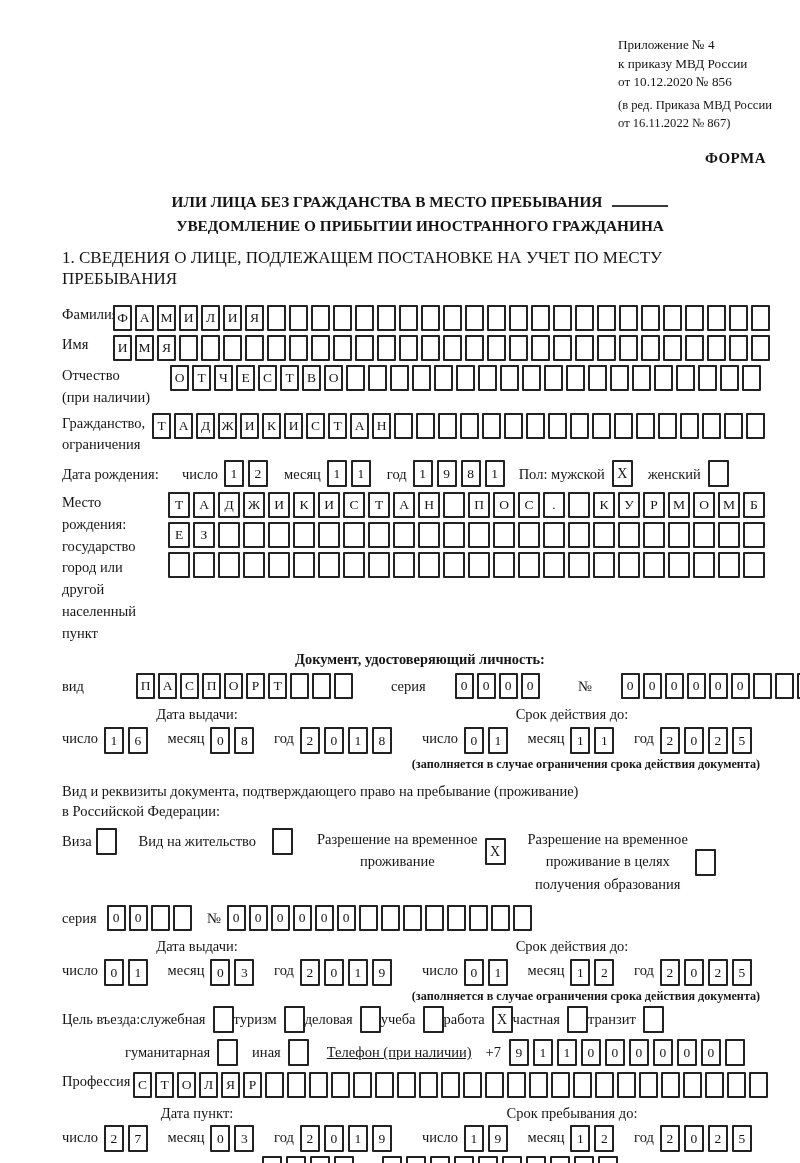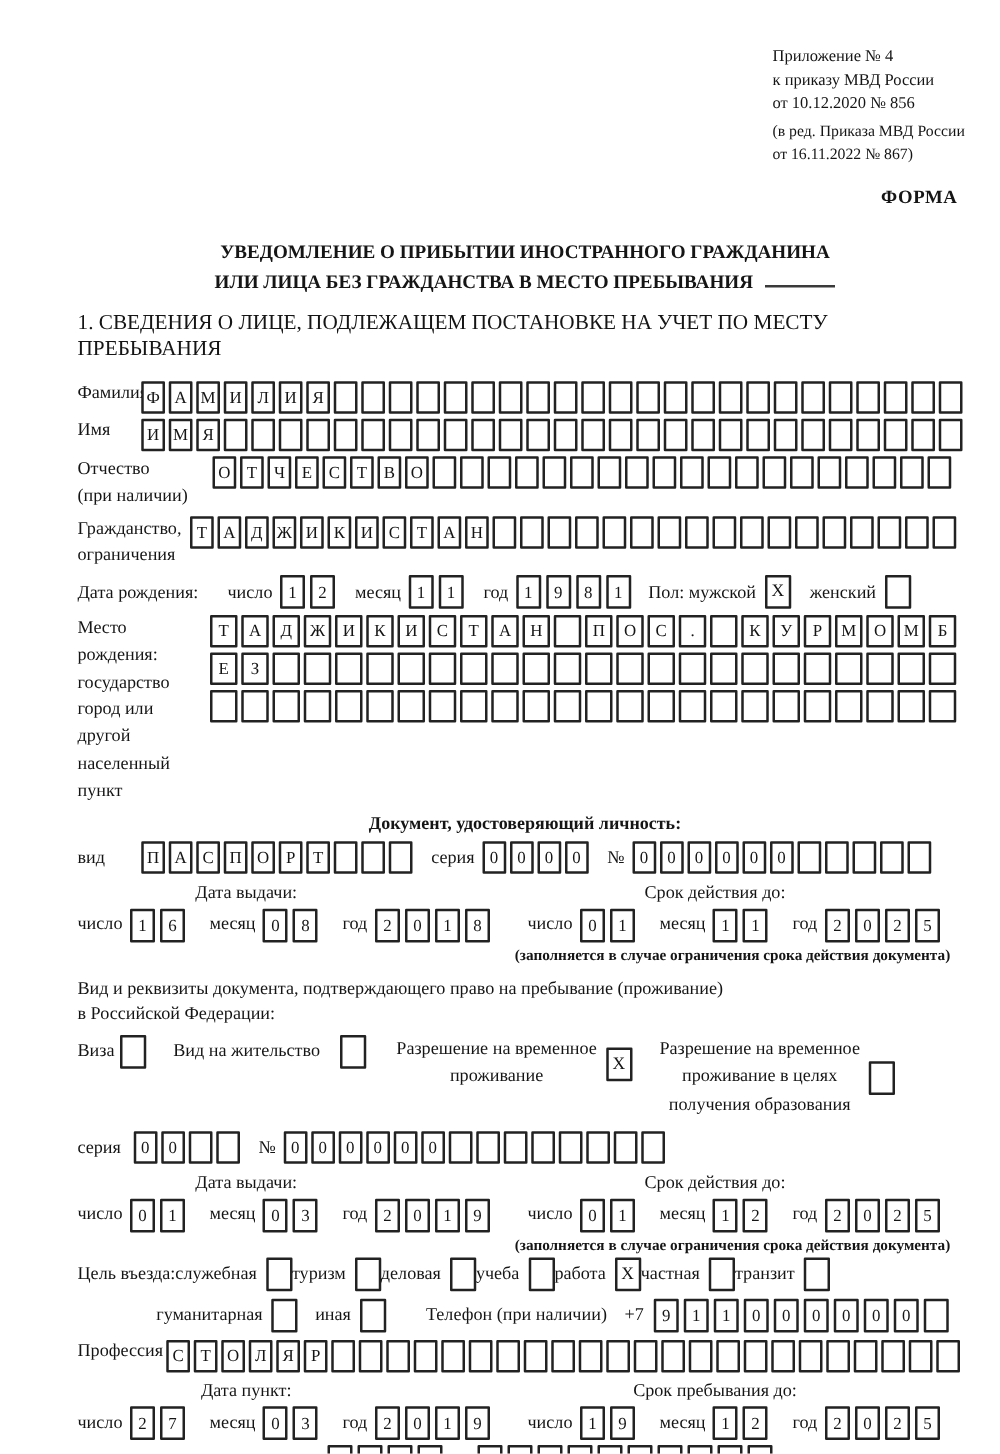--- a/index.html
+++ b/index.html
@@ -59,43 +59,43 @@
   .plain2{margin:0 0 8px 0;}
   
   .visa-row{display:flex;align-items:flex-start;margin:2px 0 10px 0;}
   .visa-item{display:flex;align-items:center;margin-right:18px;}
   .visa-item .multiline{white-space:pre-line;text-align:center;line-height:1.55;}
   .mt2{margin-top:2px;}
   
   .purpose-row{display:flex;align-items:center;flex-wrap:nowrap;margin-bottom:6px;}
   .purpose-row .plabel{}
   .phone-row{display:flex;align-items:center;margin:2px 0 6px 63px;}
-  .phone-lbl{margin:0 14px 0 32px;}
+  .phone-lbl{margin:0 14px 0 18px;text-decoration:underline;}
   .phone-prefix{margin-right:8px;}
   .sexgap{margin-left:10px;}
   .sexgap2{margin-left:15px;}
 </style>
 </head>
 <body>
 
 <div class="page">
 
   <div class="appendix">
     <div>Приложение № 4</div>
     <div>к приказу МВД России</div>
     <div>от 10.12.2020 № 856</div>
     <div class="small gap">(в ред. Приказа МВД России</div>
     <div class="small">от 16.11.2022 № 867)</div>
   </div>
 
   <div class="forma">ФОРМА</div>
 
   <div class="title">
+    <div><span>ИЛИ ЛИЦА БЕЗ ГРАЖДАНСТВА В МЕСТО ПРЕБЫВАНИЯ</span><span class="uline"></span></div>
     <div>УВЕДОМЛЕНИЕ О ПРИБЫТИИ ИНОСТРАННОГО ГРАЖДАНИНА</div>
-    <div><span>ИЛИ ЛИЦА БЕЗ ГРАЖДАНСТВА В МЕСТО ПРЕБЫВАНИЯ</span><span class="uline"></span></div>
   </div>
 
   <div class="sec1">1. СВЕДЕНИЯ О ЛИЦЕ, ПОДЛЕЖАЩЕМ ПОСТАНОВКЕ НА УЧЕТ ПО МЕСТУ ПРЕБЫВАНИЯ</div>
 
   <div class="row">
     <span class="lbl w51">Фамилия</span>
     <span class="cells"><span class="cell">Ф</span><span class="cell">А</span><span class="cell">М</span><span class="cell">И</span><span class="cell">Л</span><span class="cell">И</span><span class="cell">Я</span><span class="cell"></span><span class="cell"></span><span class="cell"></span><span class="cell"></span><span class="cell"></span><span class="cell"></span><span class="cell"></span><span class="cell"></span><span class="cell"></span><span class="cell"></span><span class="cell"></span><span class="cell"></span><span class="cell"></span><span class="cell"></span><span class="cell"></span><span class="cell"></span><span class="cell"></span><span class="cell"></span><span class="cell"></span><span class="cell"></span><span class="cell"></span><span class="cell"></span><span class="cell"></span></span>
   </div>
 
   <div class="row">
@@ -142,21 +142,21 @@
     </span>
     <span>
       <span class="cells wide"><span class="cell">Т</span><span class="cell">А</span><span class="cell">Д</span><span class="cell">Ж</span><span class="cell">И</span><span class="cell">К</span><span class="cell">И</span><span class="cell">С</span><span class="cell">Т</span><span class="cell">А</span><span class="cell">Н</span><span class="cell"></span><span class="cell">П</span><span class="cell">О</span><span class="cell">С</span><span class="cell">.</span><span class="cell"></span><span class="cell">К</span><span class="cell">У</span><span class="cell">Р</span><span class="cell">М</span><span class="cell">О</span><span class="cell">М</span><span class="cell">Б</span></span>
       <span class="cells wide"><span class="cell">Е</span><span class="cell">З</span><span class="cell"></span><span class="cell"></span><span class="cell"></span><span class="cell"></span><span class="cell"></span><span class="cell"></span><span class="cell"></span><span class="cell"></span><span class="cell"></span><span class="cell"></span><span class="cell"></span><span class="cell"></span><span class="cell"></span><span class="cell"></span><span class="cell"></span><span class="cell"></span><span class="cell"></span><span class="cell"></span><span class="cell"></span><span class="cell"></span><span class="cell"></span><span class="cell"></span></span>
       <span class="cells wide"><span class="cell"></span><span class="cell"></span><span class="cell"></span><span class="cell"></span><span class="cell"></span><span class="cell"></span><span class="cell"></span><span class="cell"></span><span class="cell"></span><span class="cell"></span><span class="cell"></span><span class="cell"></span><span class="cell"></span><span class="cell"></span><span class="cell"></span><span class="cell"></span><span class="cell"></span><span class="cell"></span><span class="cell"></span><span class="cell"></span><span class="cell"></span><span class="cell"></span><span class="cell"></span><span class="cell"></span></span>
     </span>
   </div>
 
   <div class="dochead">Документ, удостоверяющий личность:</div>
 
-  <div class="row" style="align-items:center;">
+  <div class="row" style="align-items:center;gap:23px;">
     <span class="lbl w51">вид</span>
     <span class="cells"><span class="cell">П</span><span class="cell">А</span><span class="cell">С</span><span class="cell">П</span><span class="cell">О</span><span class="cell">Р</span><span class="cell">Т</span><span class="cell"></span><span class="cell"></span><span class="cell"></span></span>
     <span class="dlbl">серия</span>
     <span class="cells"><span class="cell">0</span><span class="cell">0</span><span class="cell">0</span><span class="cell">0</span></span>
     <span class="dlbl">№</span>
     <span class="cells"><span class="cell">0</span><span class="cell">0</span><span class="cell">0</span><span class="cell">0</span><span class="cell">0</span><span class="cell">0</span><span class="cell"></span><span class="cell"></span><span class="cell"></span><span class="cell"></span><span class="cell"></span></span>
   </div>
 
   <div class="dategrid">
     <div class="dcol-l">

